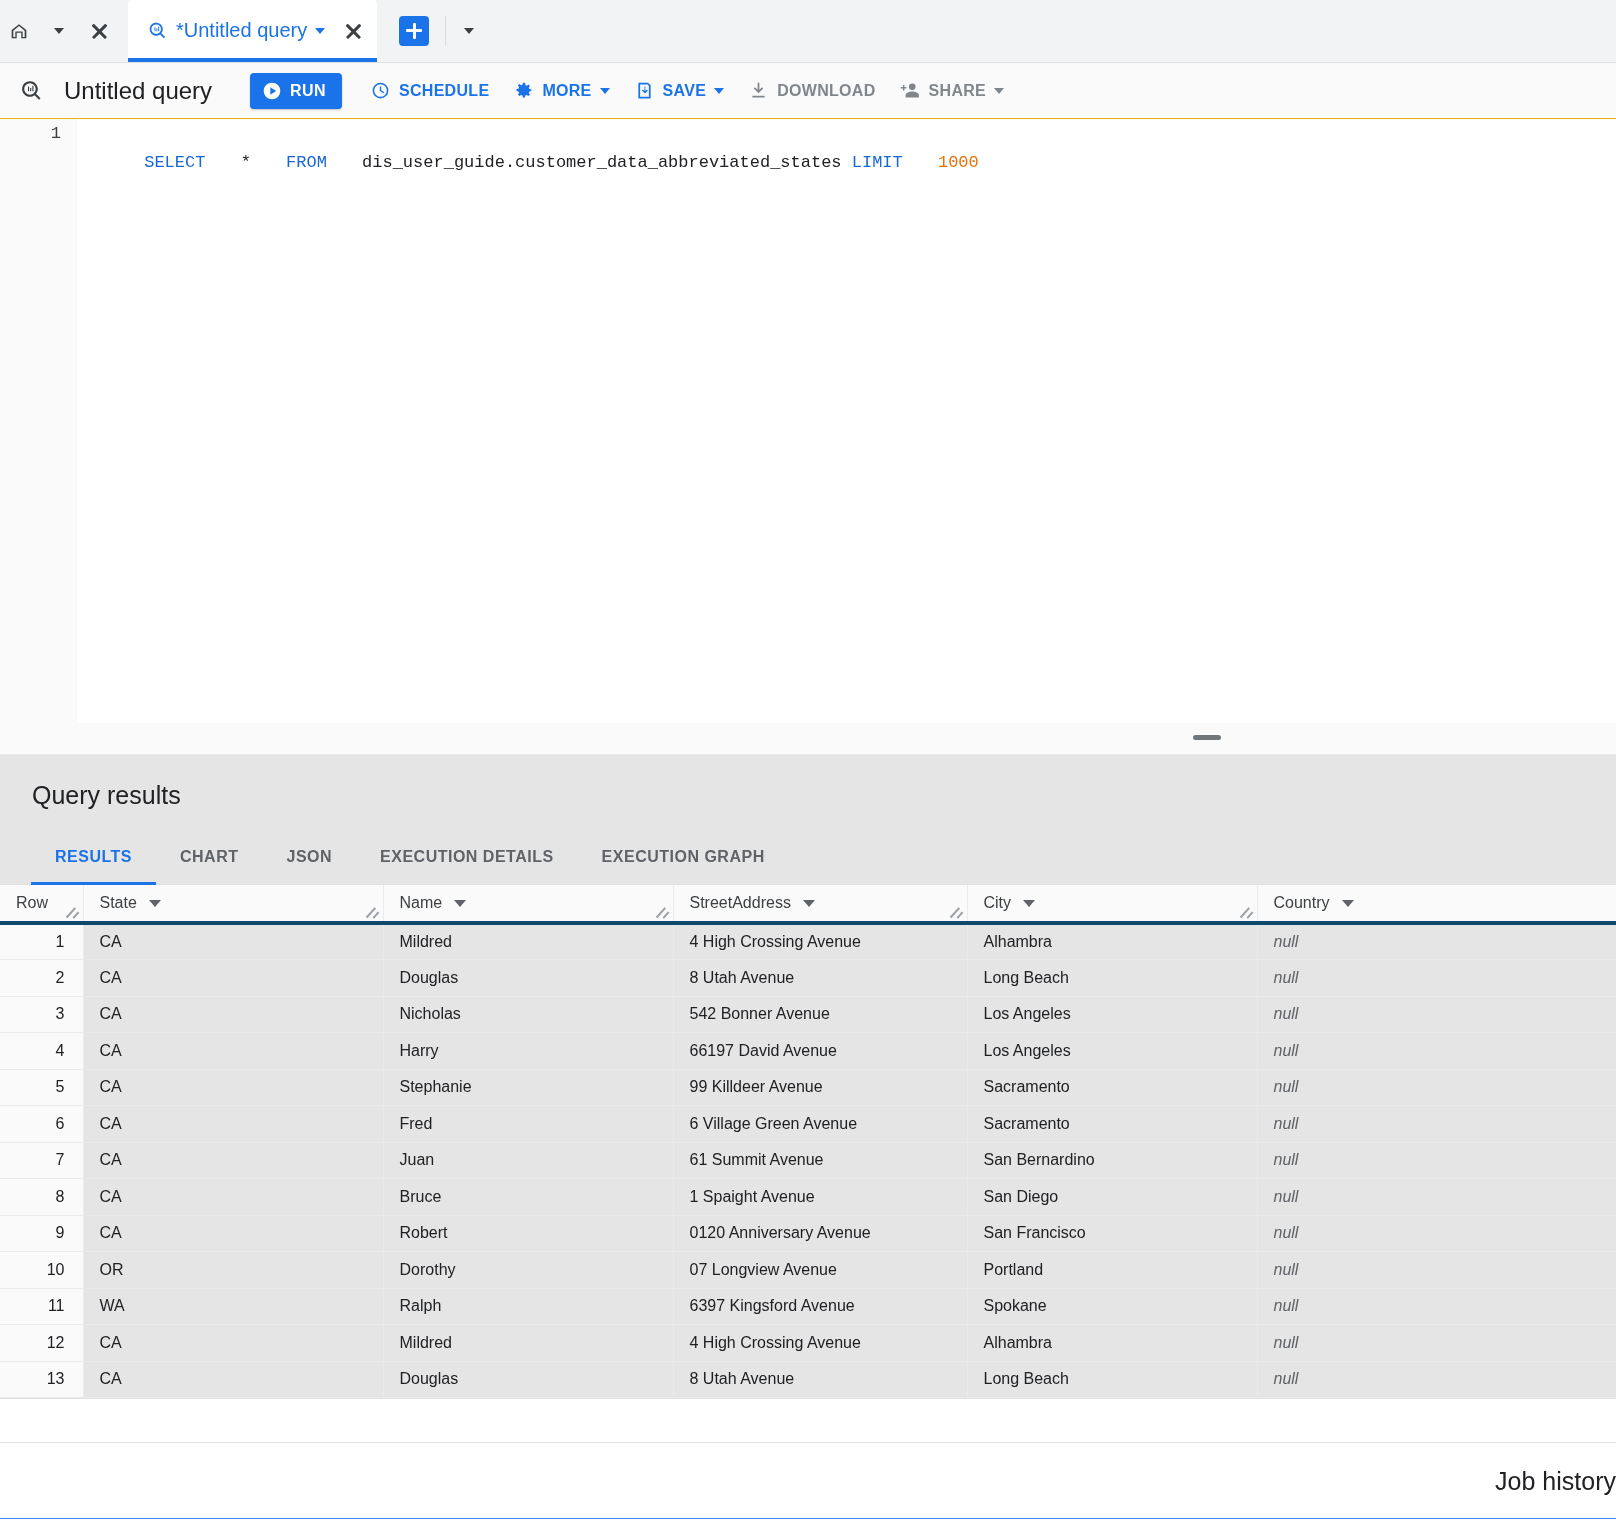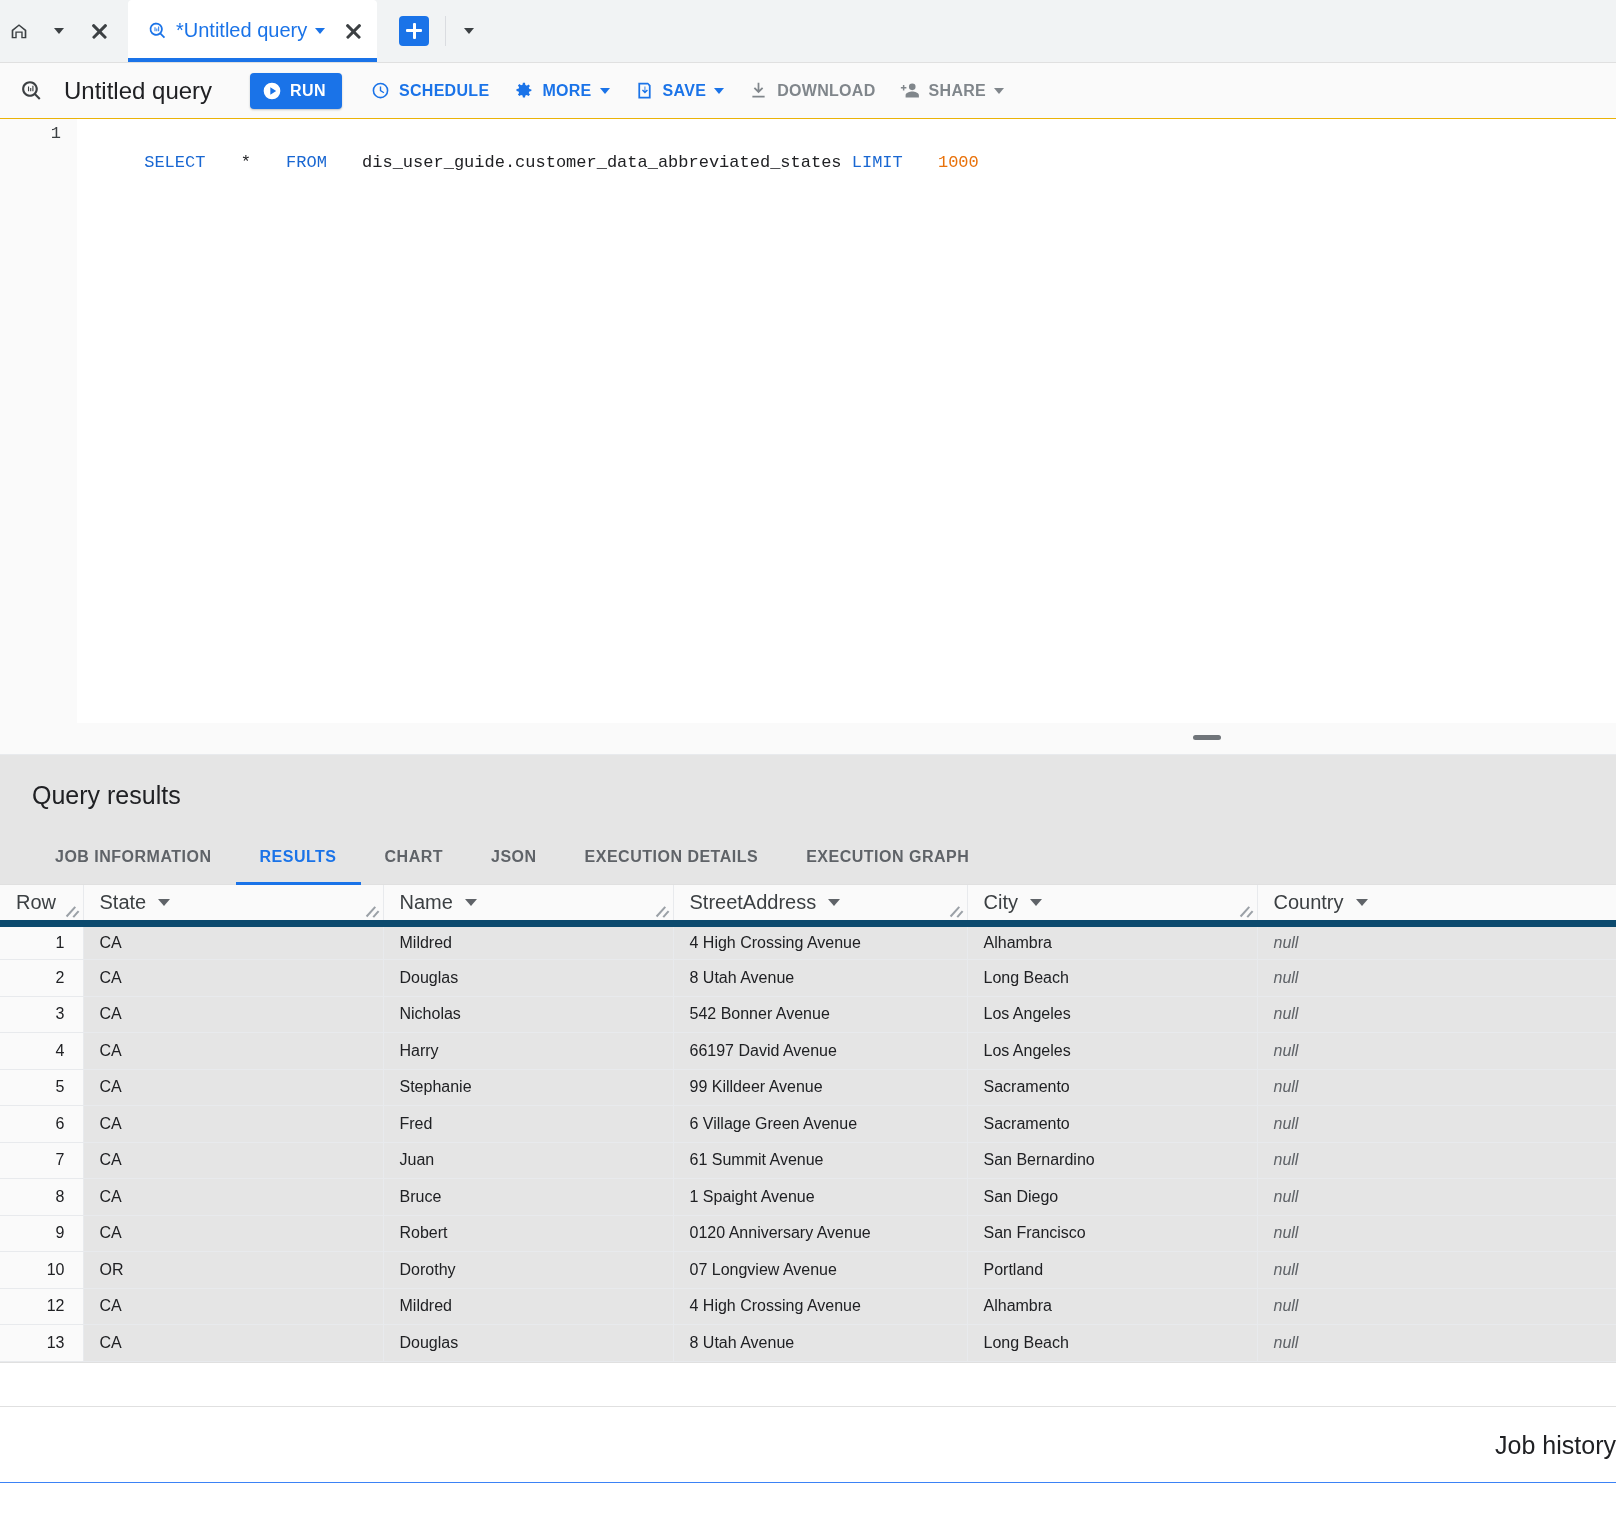--- a/index.html
+++ b/index.html
@@ -215,25 +215,25 @@
   .tab.active:after {
     content:""; position:absolute; left:0; right:0; bottom:-1px;
     height:3px; background:#1a73e8;
   }
 
   
   table.rt { width: 1616px; border-collapse: collapse; table-layout: fixed; }
   table.rt th {
     background:#fafafa;
     height: 38px;
-    font-size: 20px;
+    font-size: 16px;
     font-weight: 400;
     color:#3c4043;
     text-align: left;
-    border-bottom: 7px solid #0c4a6e;
+    border-bottom: 4px solid #0c4a6e;
     border-right: 1px solid #e8eaed;
     padding: 0 0 0 16px;
     position: relative;
     vertical-align: middle;
   }
   table.rt th.rowh { text-align:left; padding-left:16px; }
   th .hwrap { display:flex; align-items:center; gap:12px; }
   th .sortarrow {
     width:0;height:0;
     border-left:6px solid transparent;
@@ -389,21 +389,20 @@
   </div>
 
   <div class="editor-foot">
     <div class="drag-handle"></div>
   </div>
 
   <div class="results-wrap">
     <div class="results-title">Query results</div>
 
     <div class="tabs">
-      <div class="tab">JOB INFORMATION</div>
       <div class="tab active">RESULTS</div>
       <div class="tab">CHART</div>
       <div class="tab">JSON</div>
       <div class="tab">EXECUTION DETAILS</div>
       <div class="tab">EXECUTION GRAPH</div>
     </div>
 
     <table class="rt">
       <colgroup id="rt-cols">
           <col style="width: 83px;">
@@ -532,20 +531,28 @@
           </tr>
           <tr>
             <td class="rownum">10</td>
             <td>OR</td>
             <td>Dorothy</td>
             <td>07 Longview Avenue</td>
             <td>Portland</td>
             <td class="nullv">null</td>
           </tr>
           <tr>
+            <td class="rownum">11</td>
+            <td>WA</td>
+            <td>Ralph</td>
+            <td>6397 Kingsford Avenue</td>
+            <td>Spokane</td>
+            <td class="nullv">null</td>
+          </tr>
+          <tr>
             <td class="rownum">12</td>
             <td>CA</td>
             <td>Mildred</td>
             <td>4 High Crossing Avenue</td>
             <td>Alhambra</td>
             <td class="nullv">null</td>
           </tr>
           <tr>
             <td class="rownum">13</td>
             <td>CA</td>

